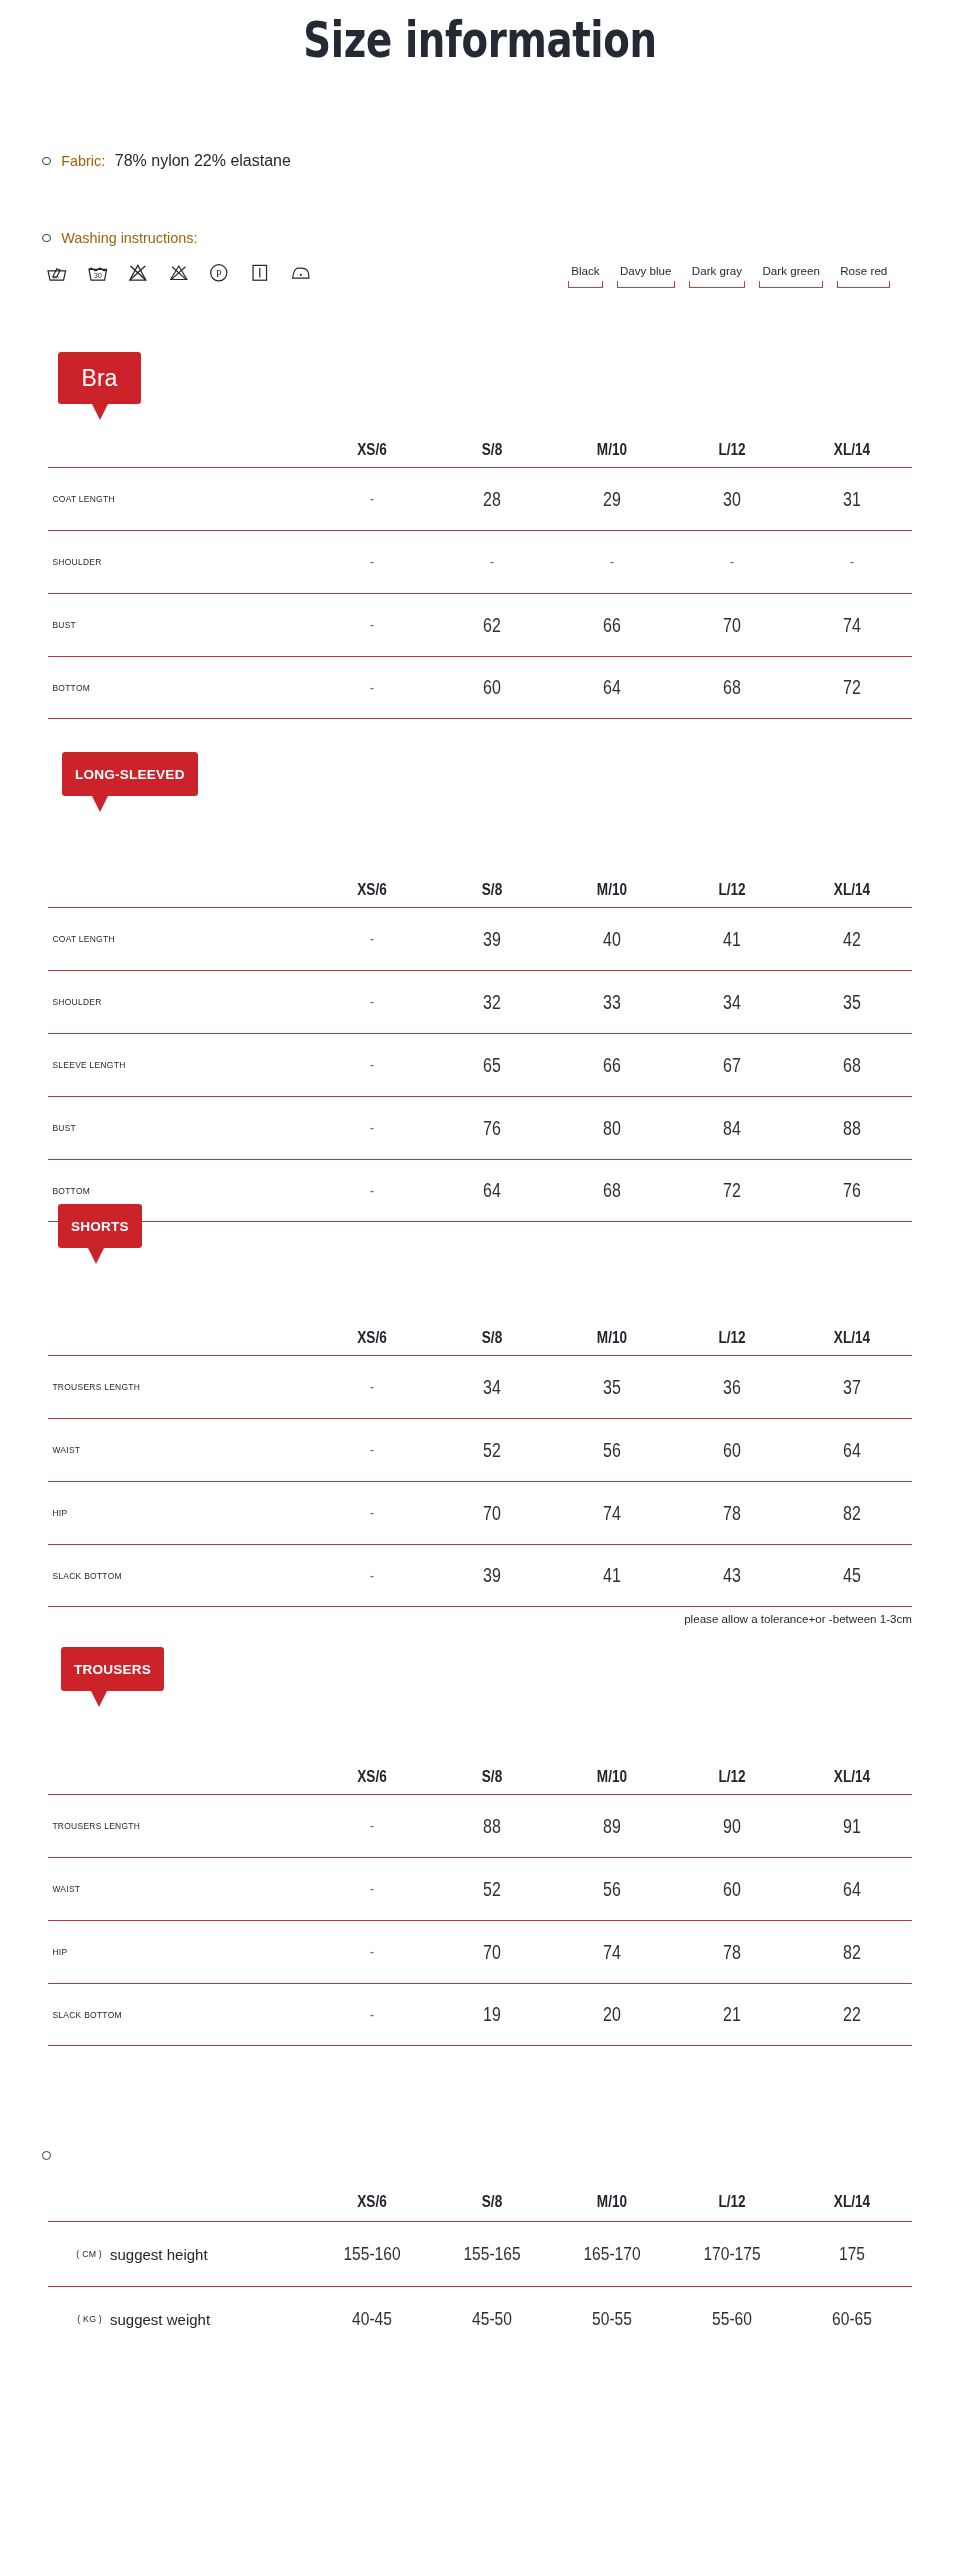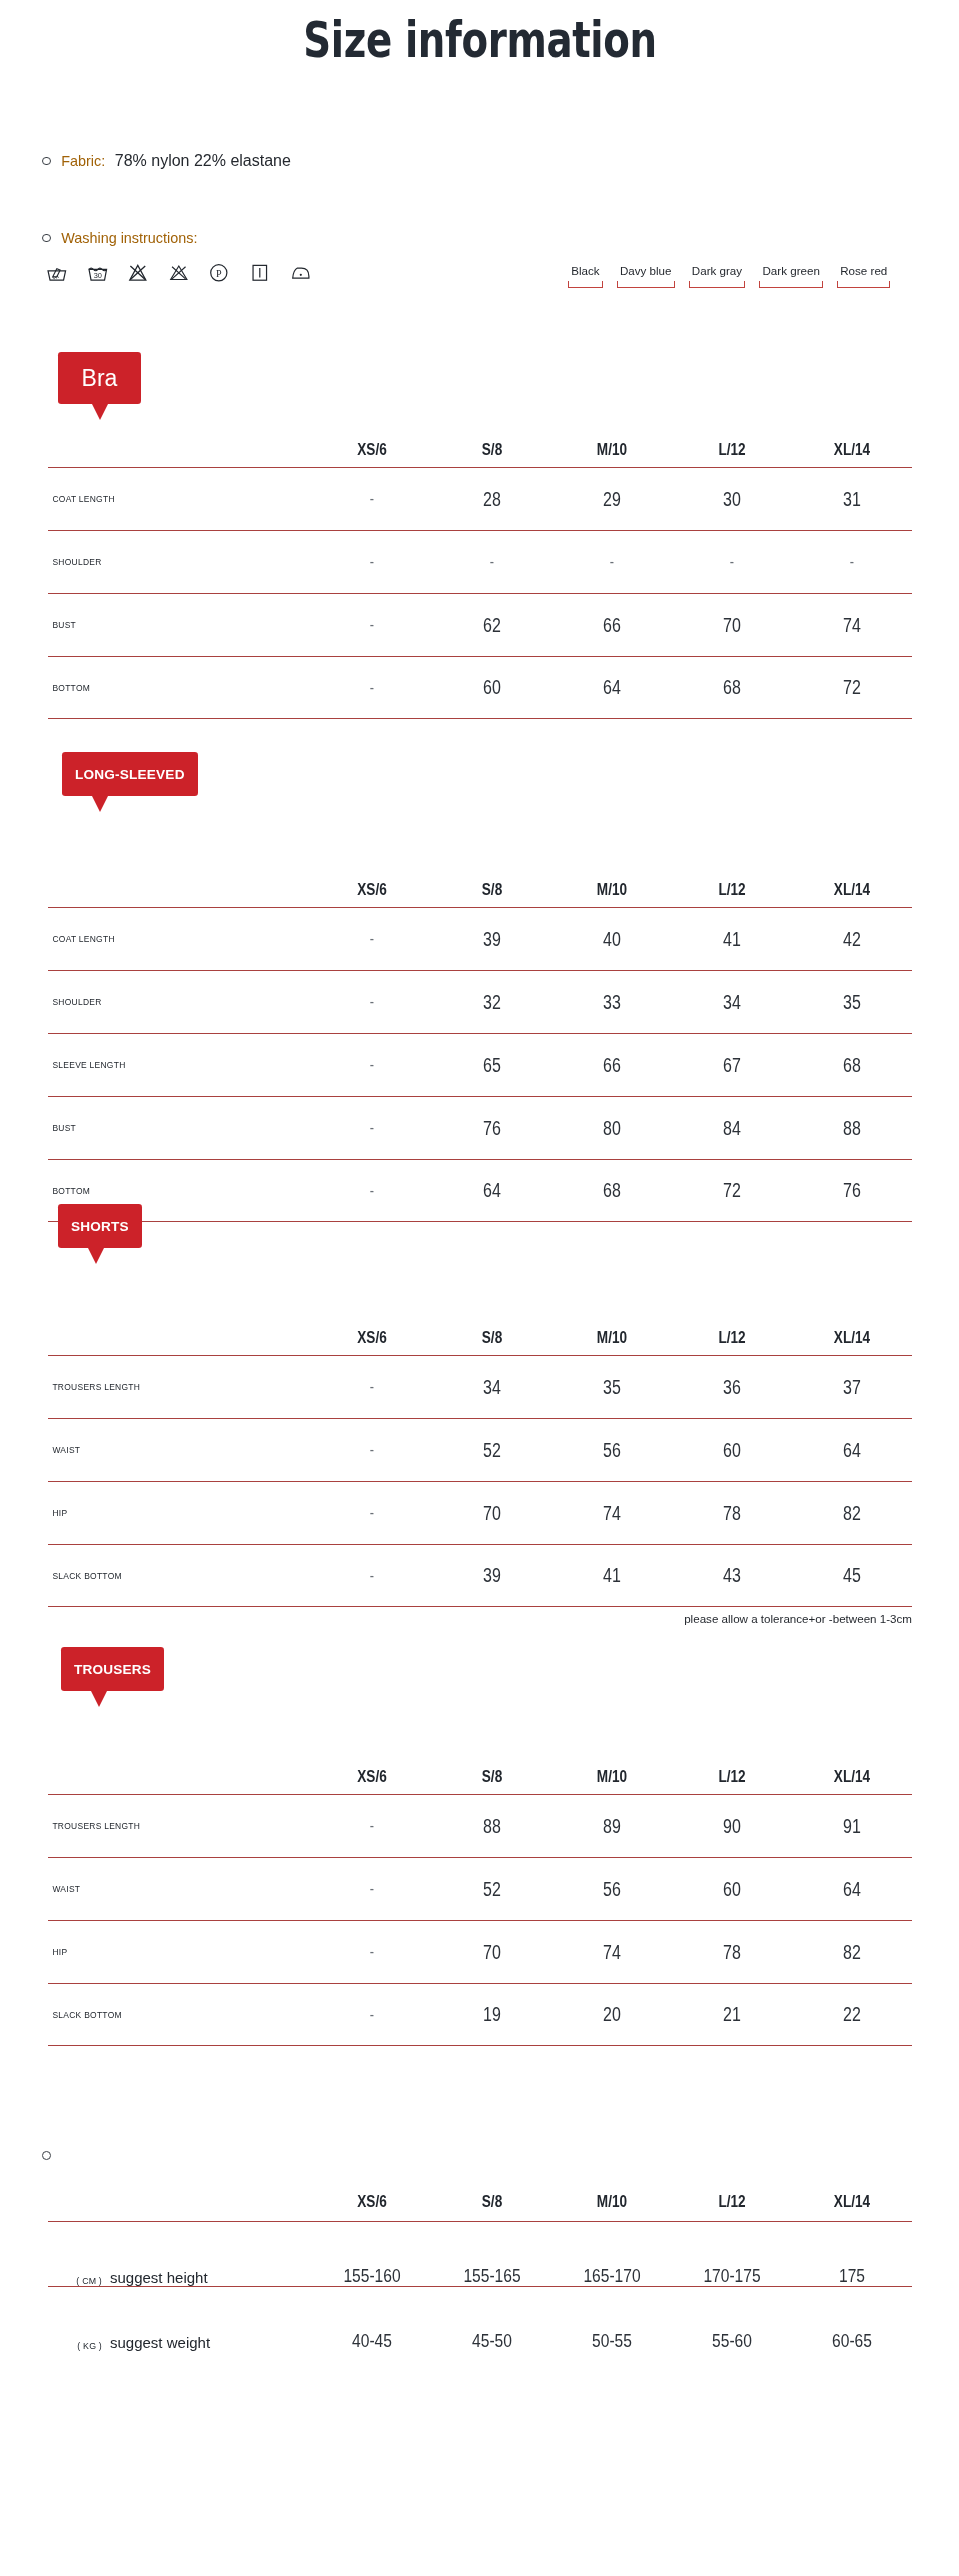--- a/index.html
+++ b/index.html
@@ -151,21 +151,21 @@
     right: 48px; top: 1612px;
     font-size: 11.6px;
     color: #25292f;
     white-space: nowrap;
     font-family: "Liberation Sans Narrow", "Liberation Sans", sans-serif;
   }
 
   
   .sg-table { position: absolute; left: 48px; top: 2183px; width: 864px; }
   .sg-header { display: flex; height: 38px; align-items: center; }
-  .sg-row { display: flex; align-items: flex-end; height: 65px; border-top: 1px solid #a9413f; }
+  .sg-row { display: flex; align-items: center; height: 65px; border-top: 1px solid #a9413f; }
   .sg-row.last { border-bottom: 1px solid #a9413f; }
   .sg-unit {
     width: 62px;
     text-align: right;
     padding-right: 8px;
     font-size: 8.8px;
     color: #22272e;
     font-family: "Liberation Sans Narrow", "Liberation Sans", sans-serif;
     letter-spacing: 0.2px;
   }

